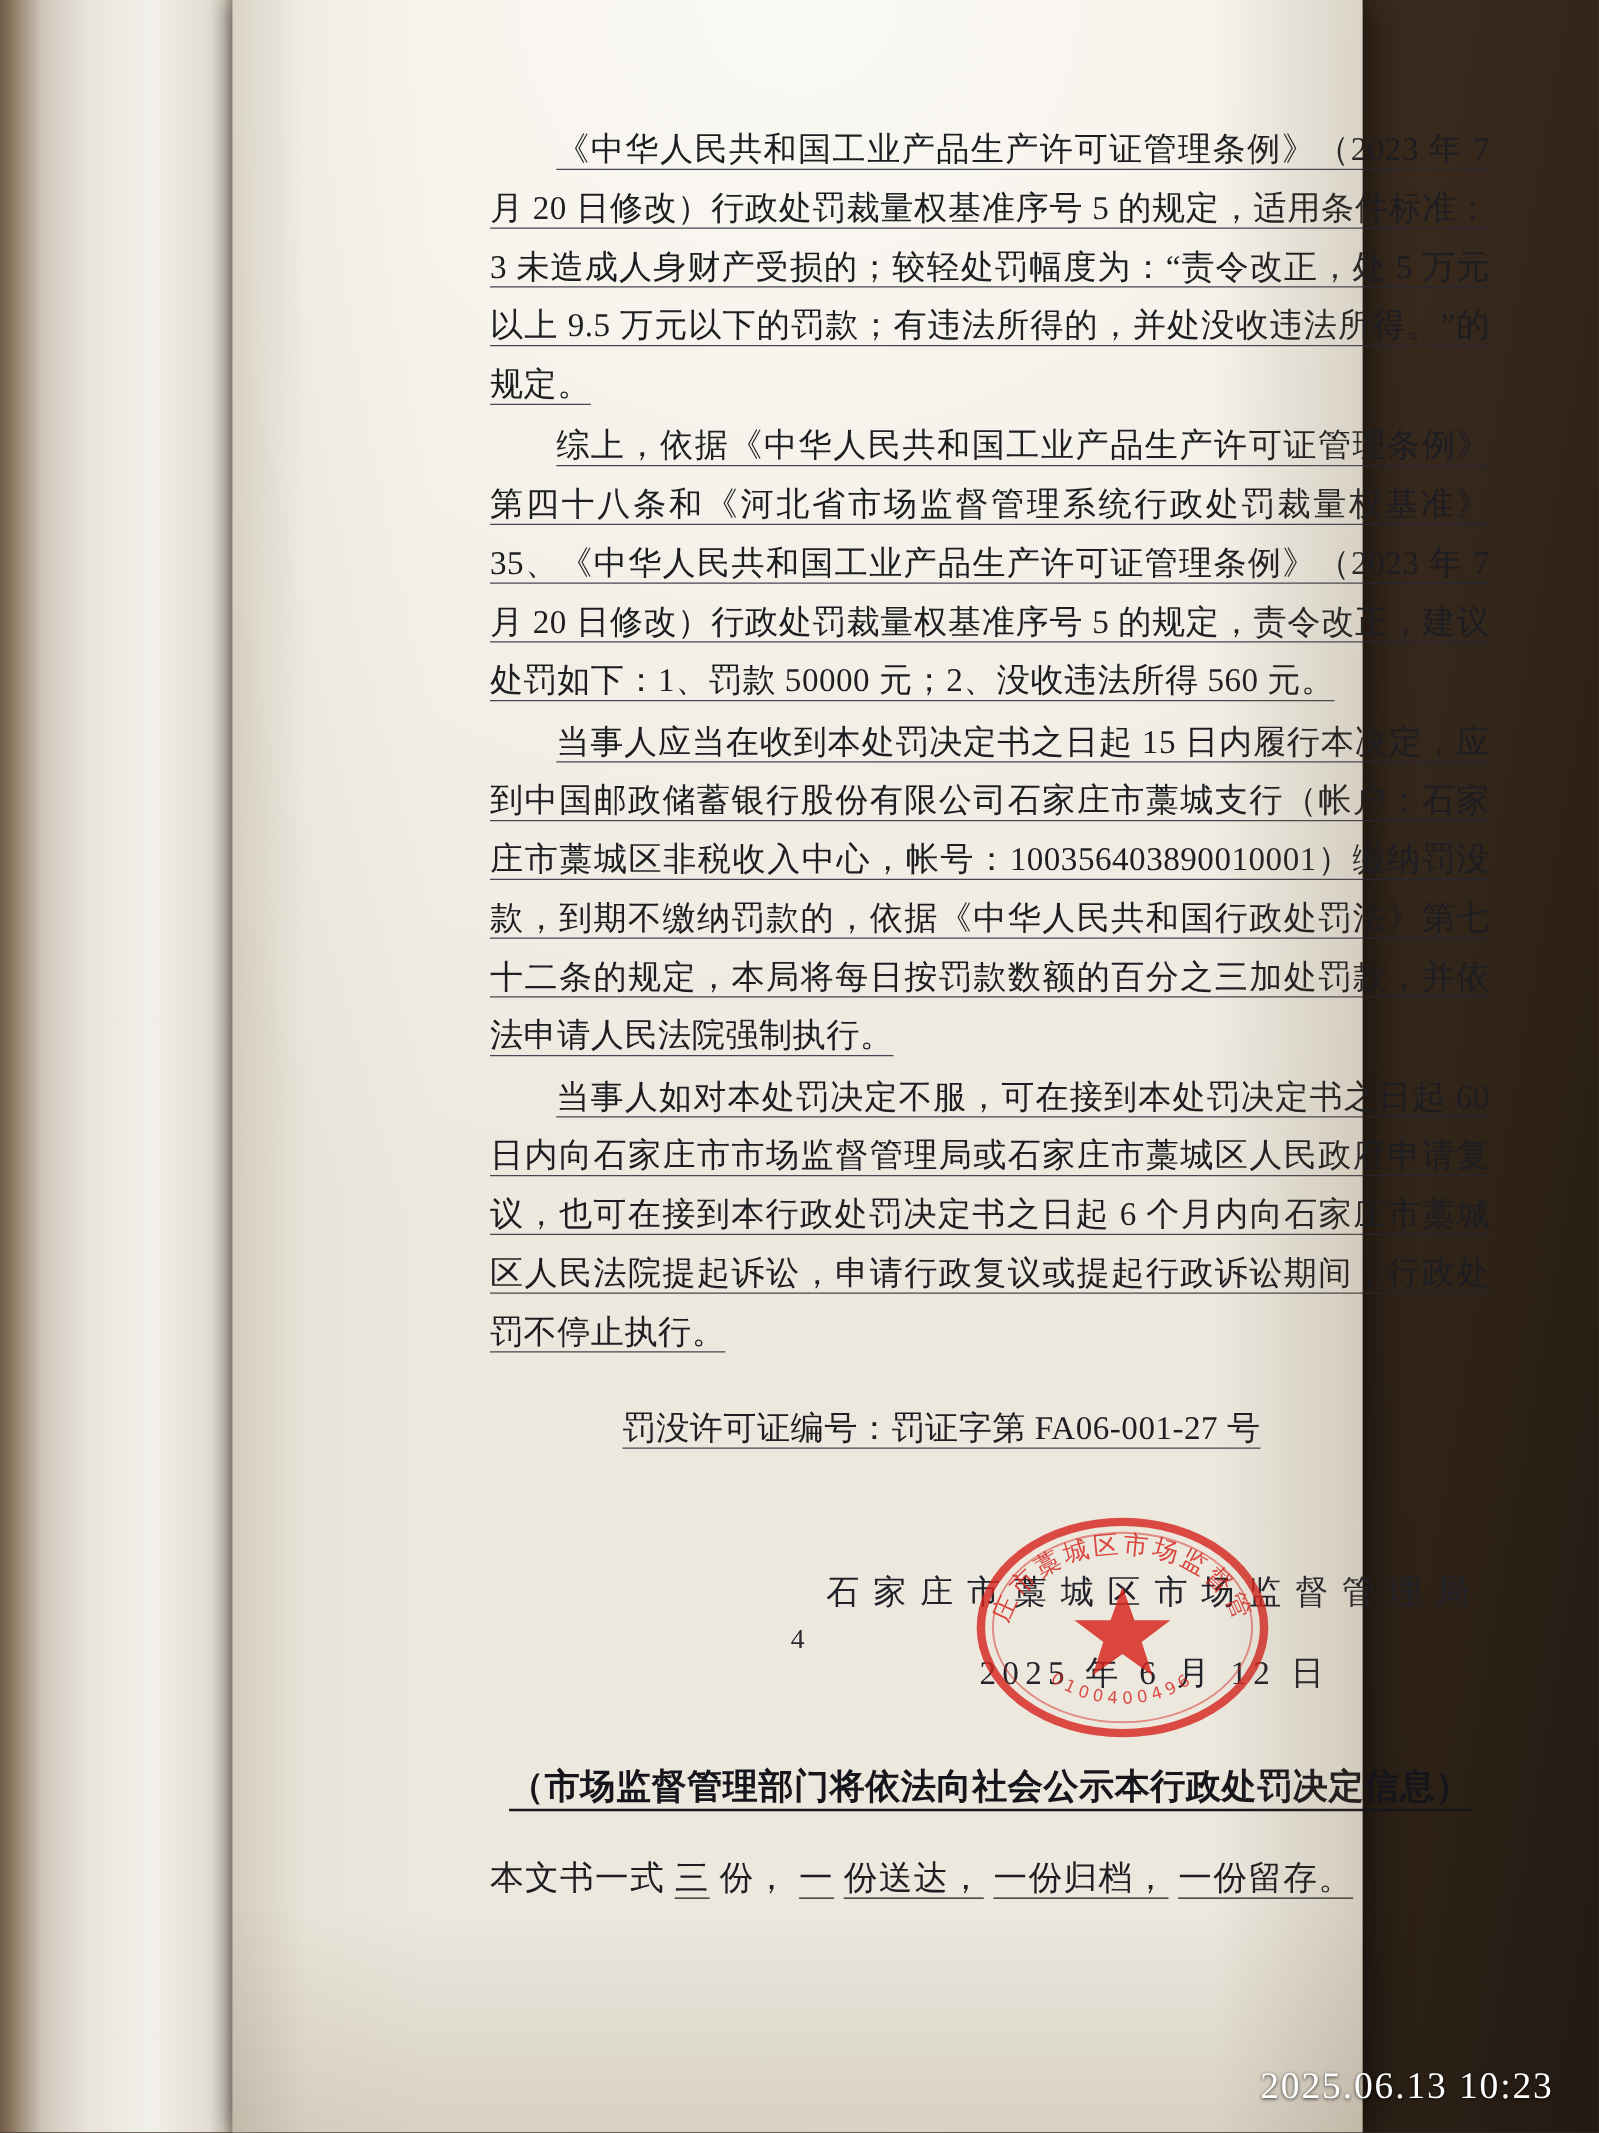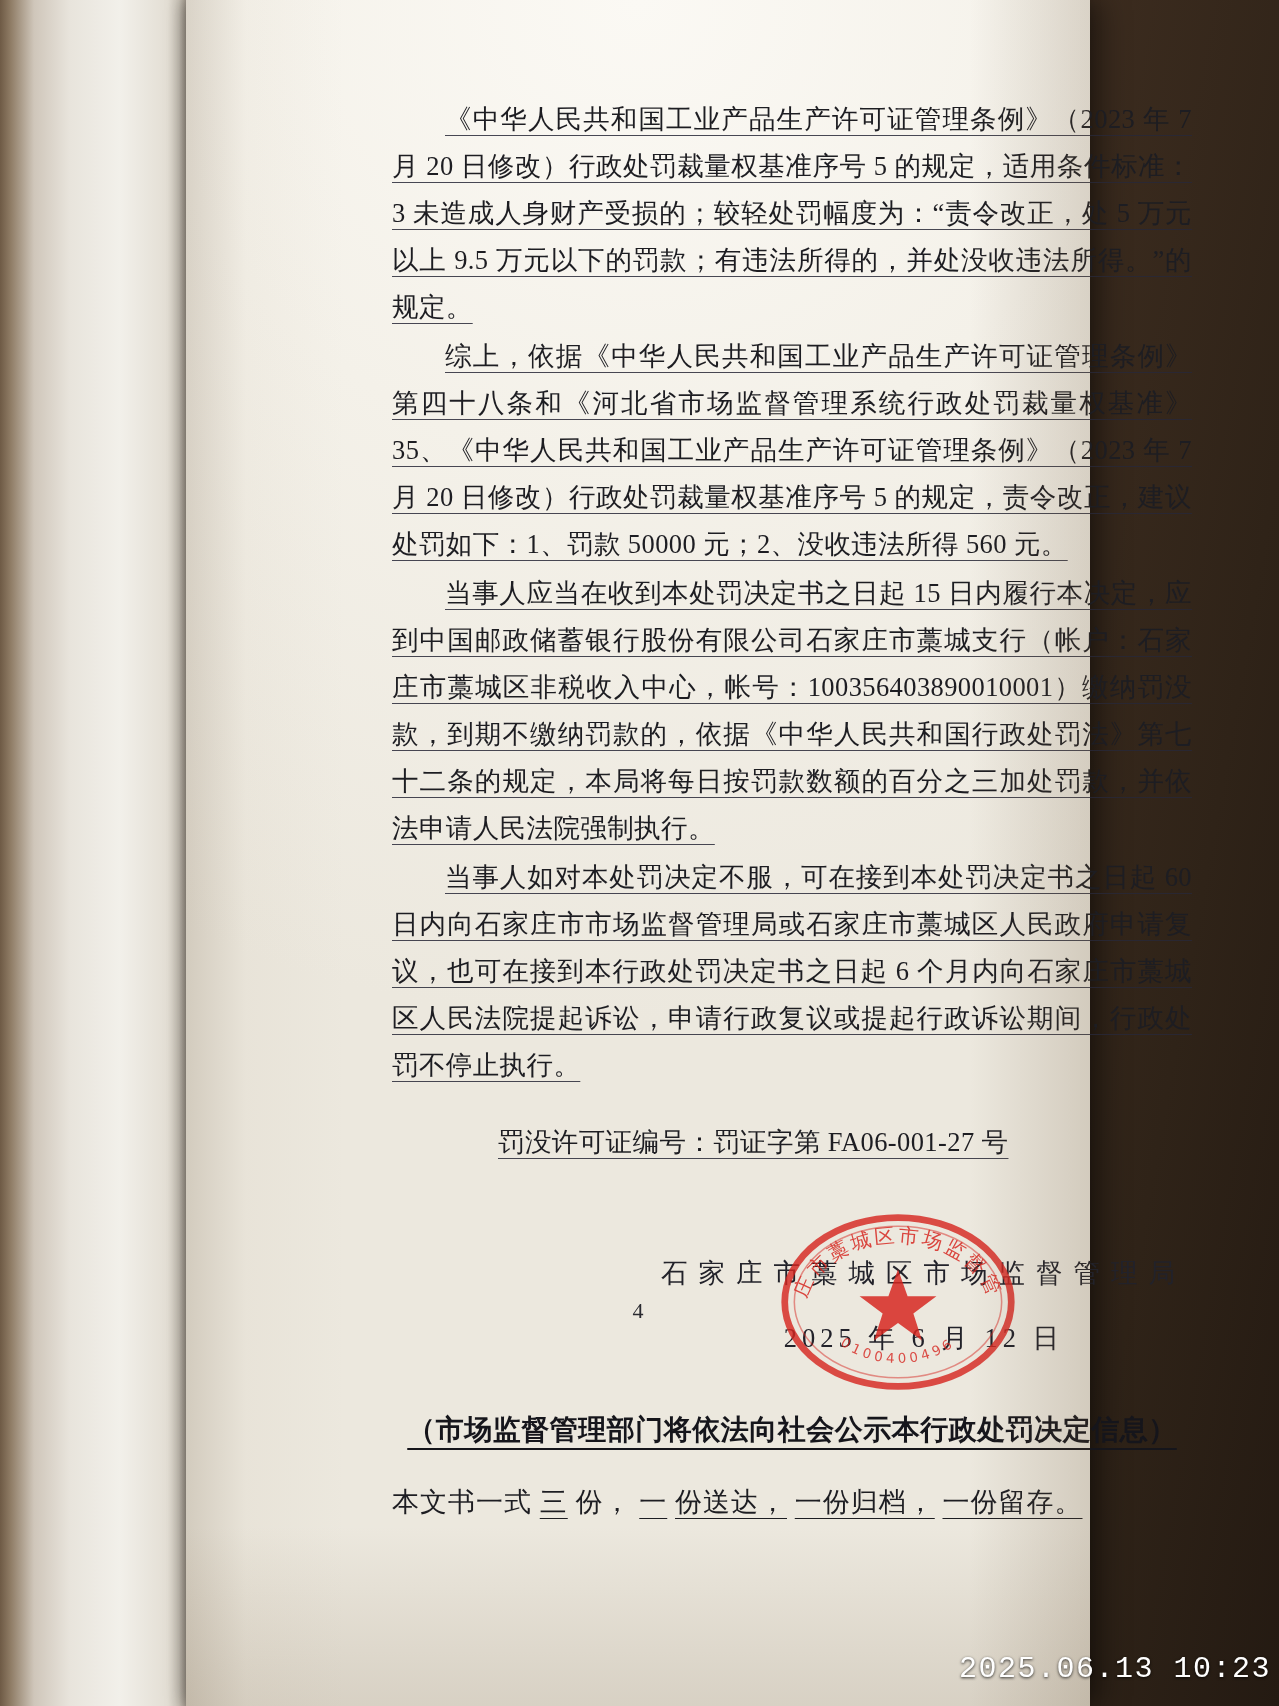--- a/index.html
+++ b/index.html
@@ -168,26 +168,26 @@
     left: 0; right: 0;
     top: 1298px;
     text-align: center;
     font-size: 22px;
     color: #2a2a30;
   }
 
   
   .timestamp {
     position: absolute;
-    right: 8px;
+    right: 36px;
     bottom: 20px;
     color: #ffffff;
     font-size: 30px;
     letter-spacing: 1.5px;
-    font-family: Liberation Mono, monospace;
+    font-family: Liberation Serif, serif;
     text-shadow: 0 1px 3px rgba(0,0,0,.8);
   }
 </style>
 </head>
 <body>
 
 <div class="photo">
 
   <div class="left-page"></div>
   <div class="desk-right"></div>

